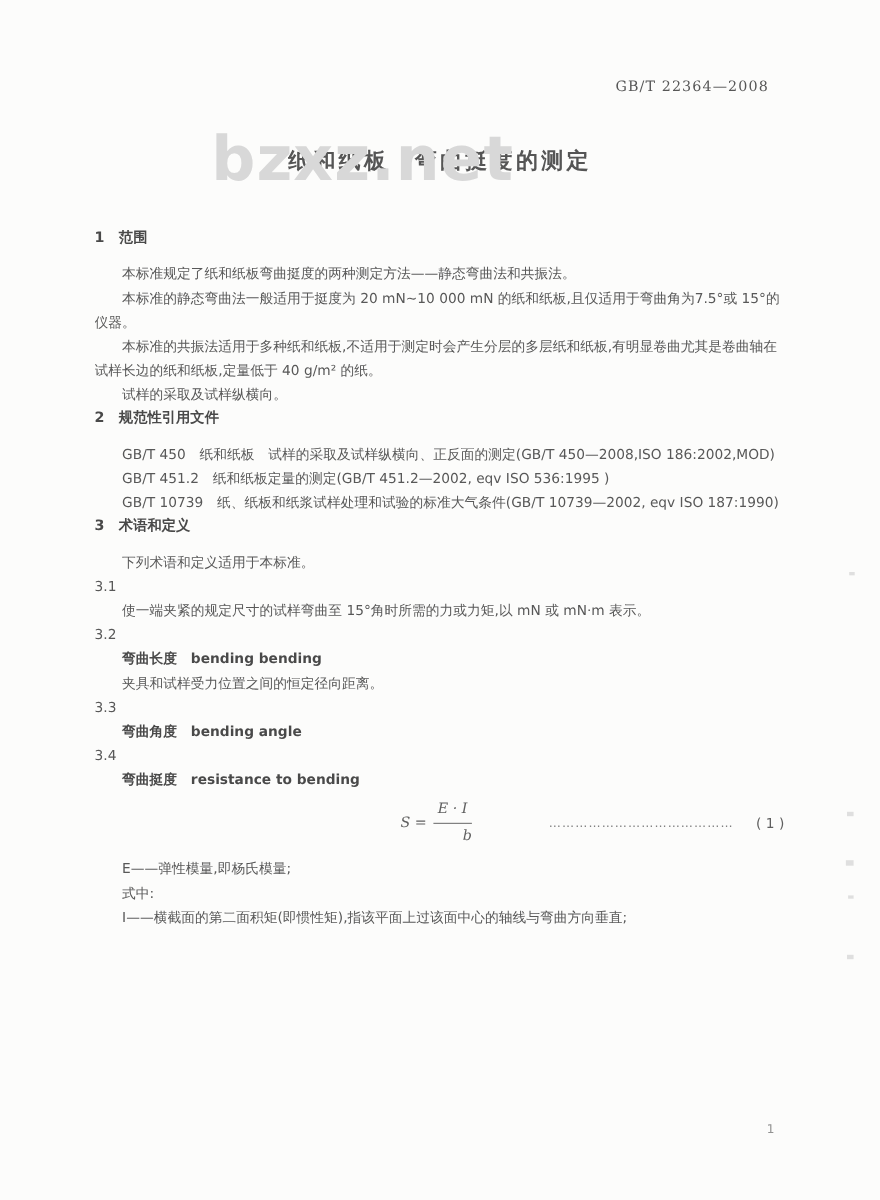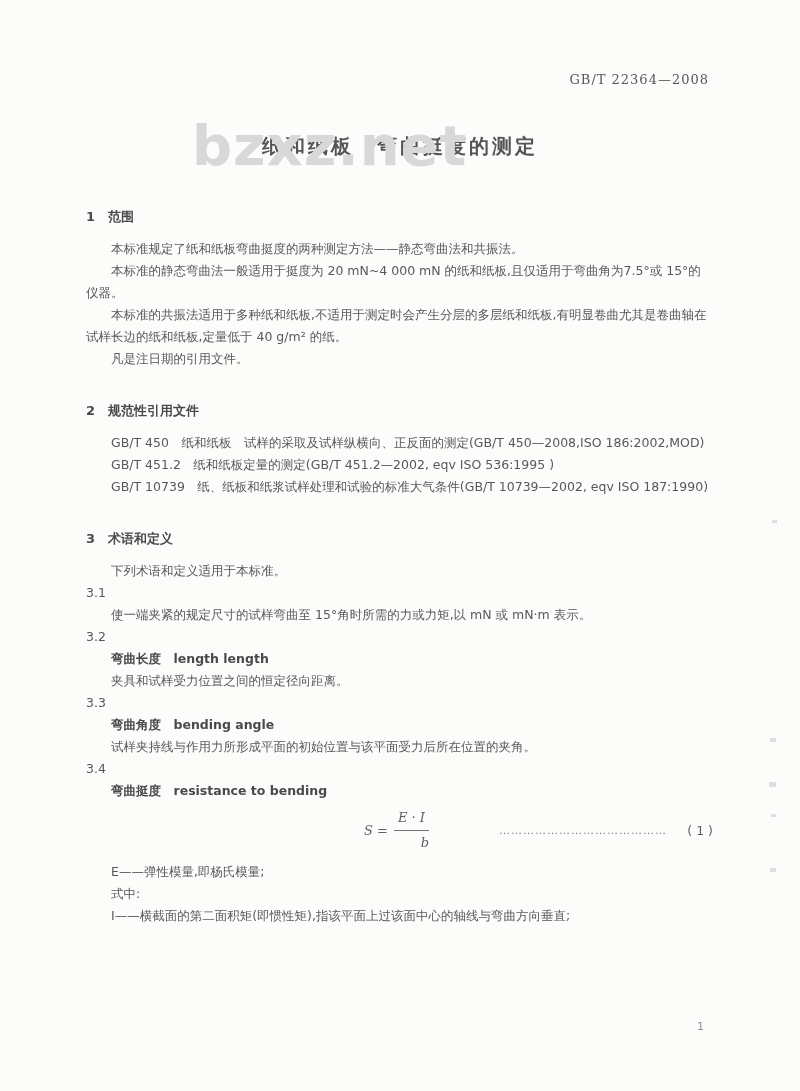--- a/index.html
+++ b/index.html
@@ -11,21 +11,21 @@
   .page{
     position:relative;
     width:800px;height:1091px;
     background:#fcfcfb;
     overflow:hidden;
     color:#4d4d4d;
   }
   .scanlayer{ filter: blur(0.3px); opacity:.94; }
 
   .doc-code{
-    position:absolute; top:72px; right:91px;
+    position:absolute; top:72px; right:101px;
     font-family:"DejaVu Serif",serif;
     font-size:13px; letter-spacing:1px; color:#4c4c4c;
     z-index:3;
   }
   .doc-title{
     position:absolute; top:133px; left:0; width:100%;
     text-align:center;
     font-size:20px; font-weight:bold; letter-spacing:3px;
     color:#4a4a4a; z-index:2;
   }
@@ -37,21 +37,21 @@
   }
   .content{
     position:absolute; top:206px; left:86px; width:627px;
     font-size:12.5px; line-height:22px; z-index:2;
     color:#4d4d4d;
   }
   .sec-heading{
     font-weight:bold; font-size:13px; color:#3d3d3d;
     margin:0 0 10px 0;
   }
-  .sec-heading.spaced{ margin-top:30px; }
+  .sec-heading.spaced{ margin-top:0; }
   .para{ margin:0; text-indent:2em; }
   .term-num{ margin:0; }
   .term-name{ margin:0; text-indent:2em; font-weight:bold; color:#3d3d3d; }
   .term-def{ margin:0; text-indent:2em; }
 
   .formula-row{
     display:flex; align-items:center;
     margin:5px 0 7px 0; padding-left:278px;
   }
   .formula-math{
@@ -85,42 +85,41 @@
 
   <div class="scanlayer">
     <div class="doc-code">GB/T 22364—2008</div>
 
     <div class="doc-title">纸和纸板　弯曲挺度的测定</div>
 
     <div class="content">
 
       <p class="sec-heading">1　范围</p>
       <p class="para">本标准规定了纸和纸板弯曲挺度的两种测定方法——静态弯曲法和共振法。</p>
-      <p class="para">本标准的静态弯曲法一般适用于挺度为 20 mN~4 000 mN 的纸和纸板,且仅适用于弯曲角为7.5°或 15°的仪器。</p>
+      <p class="para">本标准的静态弯曲法一般适用于挺度为 20 mN~10 000 mN 的纸和纸板,且仅适用于弯曲角为7.5°或 15°的仪器。</p>
       <p class="para">本标准的共振法适用于多种纸和纸板,不适用于测定时会产生分层的多层纸和纸板,有明显卷曲尤其是卷曲轴在试样长边的纸和纸板,定量低于 40 g/m² 的纸。</p>
-      <p class="para">凡是注日期的引用文件。</p>
+      <p class="para">试样的采取及试样纵横向。</p>
 
       <p class="sec-heading spaced">2　规范性引用文件</p>
       <p class="para">GB/T 450　纸和纸板　试样的采取及试样纵横向、正反面的测定(GB/T 450—2008,ISO 186:2002,MOD)</p>
       <p class="para">GB/T 451.2　纸和纸板定量的测定(GB/T 451.2—2002, eqv ISO 536:1995 )</p>
       <p class="para">GB/T 10739　纸、纸板和纸浆试样处理和试验的标准大气条件(GB/T 10739—2002, eqv ISO 187:1990)</p>
 
       <p class="sec-heading spaced">3　术语和定义</p>
       <p class="para">下列术语和定义适用于本标准。</p>
 
       <p class="term-num">3.1</p>
       <p class="term-def">使一端夹紧的规定尺寸的试样弯曲至 15°角时所需的力或力矩,以 mN 或 mN·m 表示。</p>
 
       <p class="term-num">3.2</p>
-      <p class="term-name">弯曲长度　length length</p>
+      <p class="term-name">弯曲长度　bending bending</p>
       <p class="term-def">夹具和试样受力位置之间的恒定径向距离。</p>
 
       <p class="term-num">3.3</p>
       <p class="term-name">弯曲角度　bending angle</p>
-      <p class="term-def">试样夹持线与作用力所形成平面的初始位置与该平面受力后所在位置的夹角。</p>
 
       <p class="term-num">3.4</p>
       <p class="term-name">弯曲挺度　resistance to bending</p>
 
       <div class="formula-row">
         <span class="formula-math">
           <span>S =</span>
           <span class="frac">
             <span class="numer">E · I</span>
             <span class="denom">b</span>

